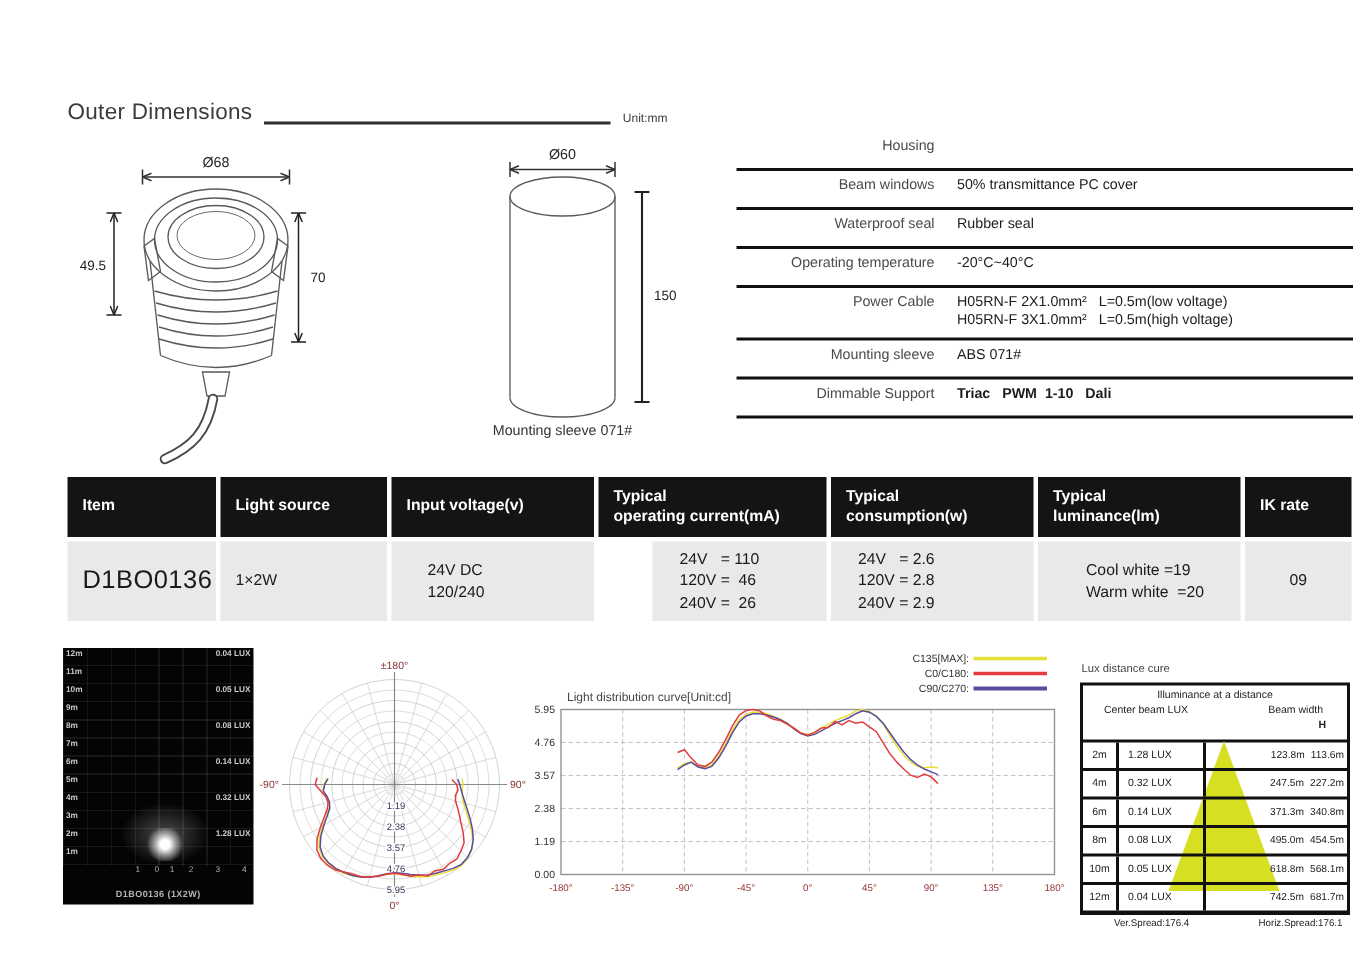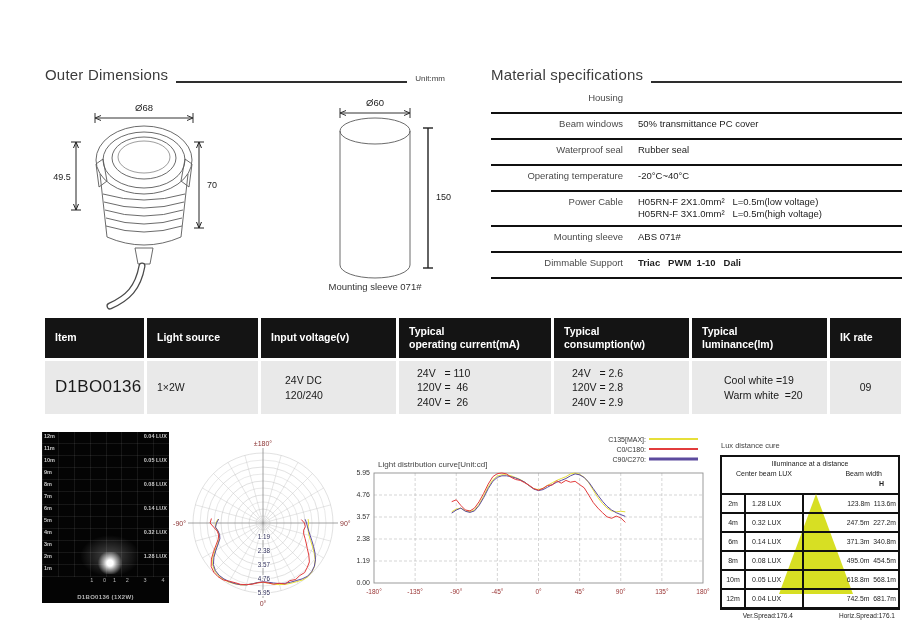--- a/index.html
+++ b/index.html
@@ -143,24 +143,20 @@
     </g>
     <g stroke="#222" stroke-width="1.4" fill="none">
       <line x1="132" y1="36" x2="132" y2="176"></line>
       <line x1="127" y1="36" x2="137" y2="36"></line>
         <line x1="127" y1="176" x2="137" y2="176"></line>
     </g>
     <text x="140" y="108" text-anchor="start" font-size="9" fill="#222">150</text>
     <text x="79" y="198" text-anchor="middle" font-size="9.5" fill="#333">Mounting sleeve 071#</text>
   </svg>
 
-  <div class="sec-head" style="left:491px;top:66px;width:411px;">
-    <h2>Material specifications</h2>
-    <div class="rule"></div>
-  </div>
   <div class="mrows">
     <div class="mrow">
       <div class="mlabel">Housing</div>
     </div>
     <div class="mrow">
       <div class="mlabel">Beam windows</div>
       <div class="mvalue">50% transmittance PC cover</div>
     </div>
     <div class="mrow">
       <div class="mlabel">Waterproof seal</div>
@@ -193,21 +189,21 @@
 operating current(mA)</div>
     <div class="h">Typical
 consumption(w)</div>
     <div class="h">Typical
 luminance(lm)</div>
     <div class="h">IK rate</div>
     <div class="c item">D1BO0136</div>
     <div class="c">1×2W</div>
     <div class="c" style="padding-left:24px;">24V DC
 120/240</div>
-    <div class="c" style="padding-left:18px;">24V   = 110
+    <div class="c" style="padding-left:18px;margin-left:36px;">24V   = 110
 120V =  46
 240V =  26</div>
     <div class="c" style="padding-left:18px;">24V   = 2.6
 120V = 2.8
 240V = 2.9</div>
     <div class="c" style="padding-left:32px;">Cool white =19
 Warm white  =20</div>
     <div class="c center">09</div>
   </div>
 

